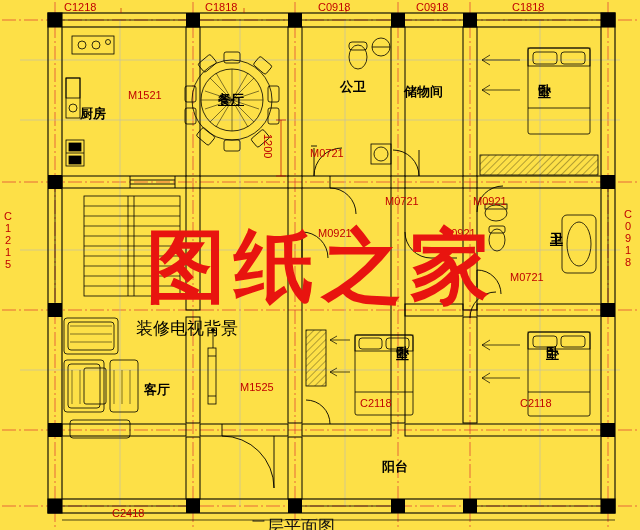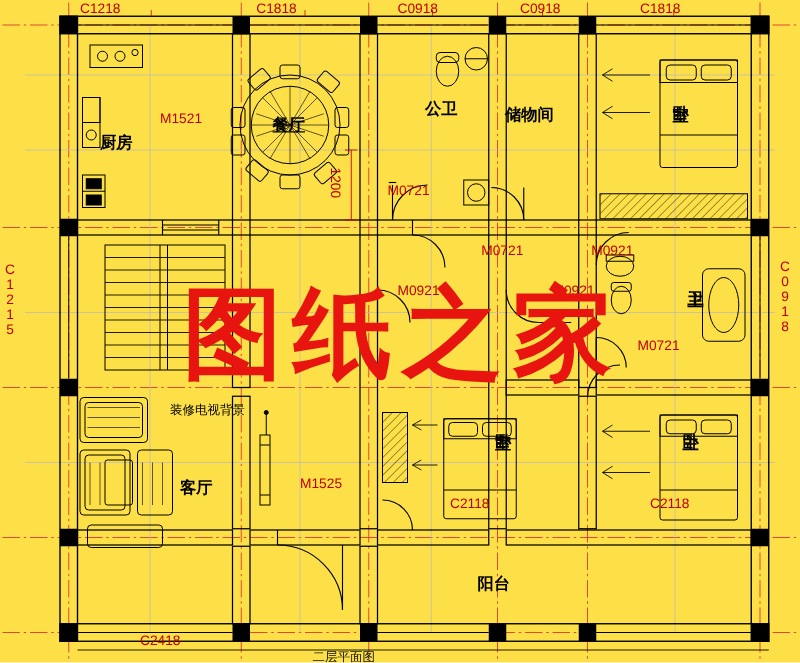--- a/index.html
+++ b/index.html
@@ -1,20 +1,20 @@
 <!DOCTYPE html>
 <html><head>
 <meta charset="utf-8">
 <style>
   html,body{margin:0;padding:0;background:#ffffff;}
   body{width:640px;height:530px;overflow:hidden;font-family:"Liberation Sans","DejaVu Sans",sans-serif;}
   #stage{position:relative;width:640px;height:530px;background:#fde047;padding-left:16px;}
   .lbl{position:absolute;color:#c00000;font-size:11px;line-height:11px;white-space:nowrap;}
   .rm{position:absolute;color:#000;font-size:13px;line-height:14px;white-space:nowrap;font-weight:bold;}
-  .rm.sm{font-size:10px;font-weight:normal;}
+  .rm.sm{font-size:17px;font-weight:normal;}
   .vert{writing-mode:vertical-rl;text-orientation:upright;}
   .wm{position:absolute;color:#e8140f;font-weight:bold;white-space:nowrap;}
   svg{position:absolute;left:0;top:0;}
 </style>
 </head>
 <body>
 
 <div id="stage">
 
   <svg width="640" height="530" viewBox="0 0 640 530">

